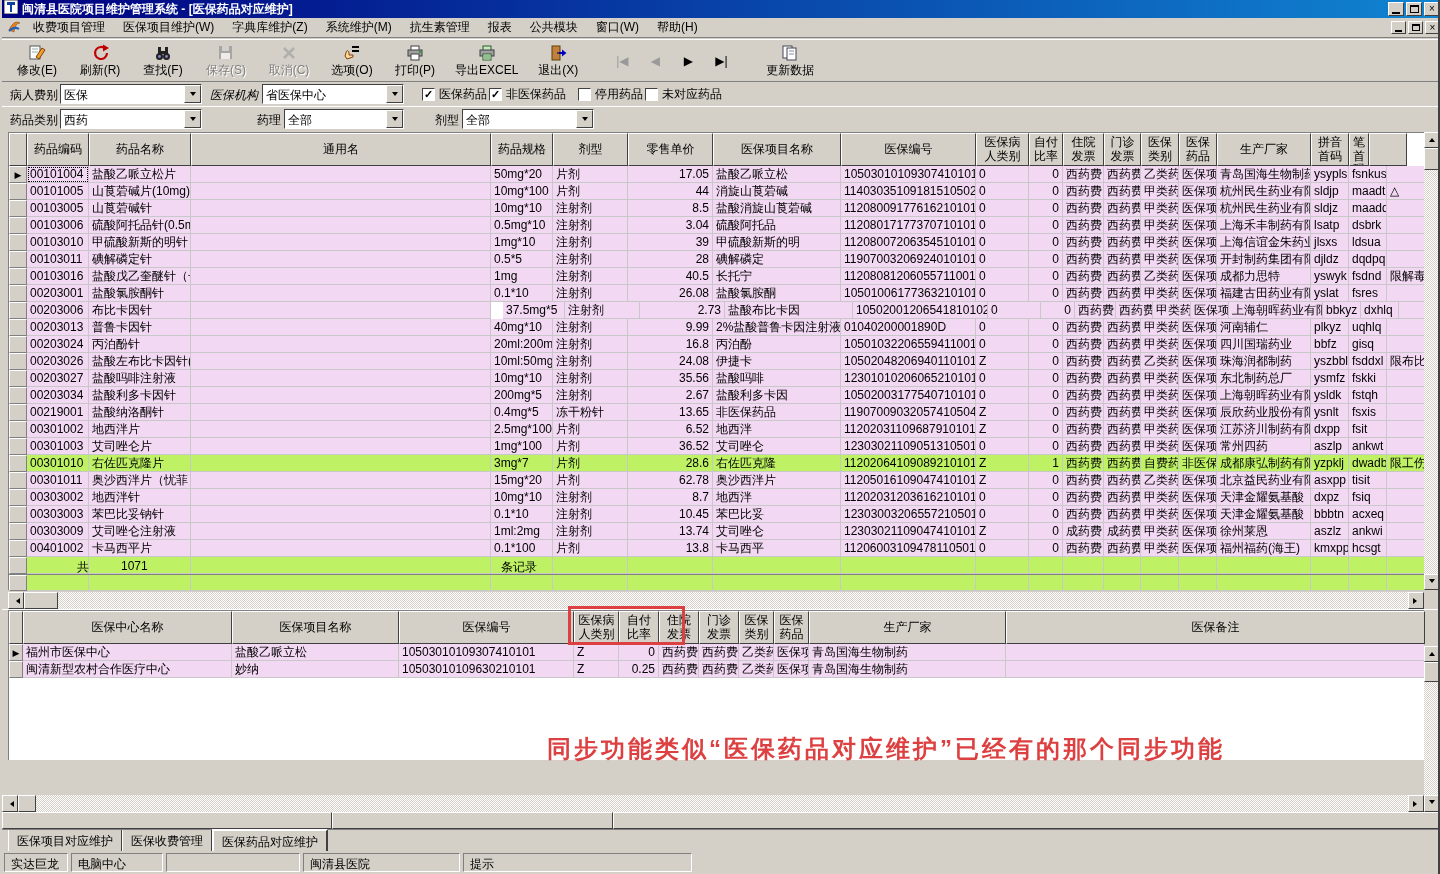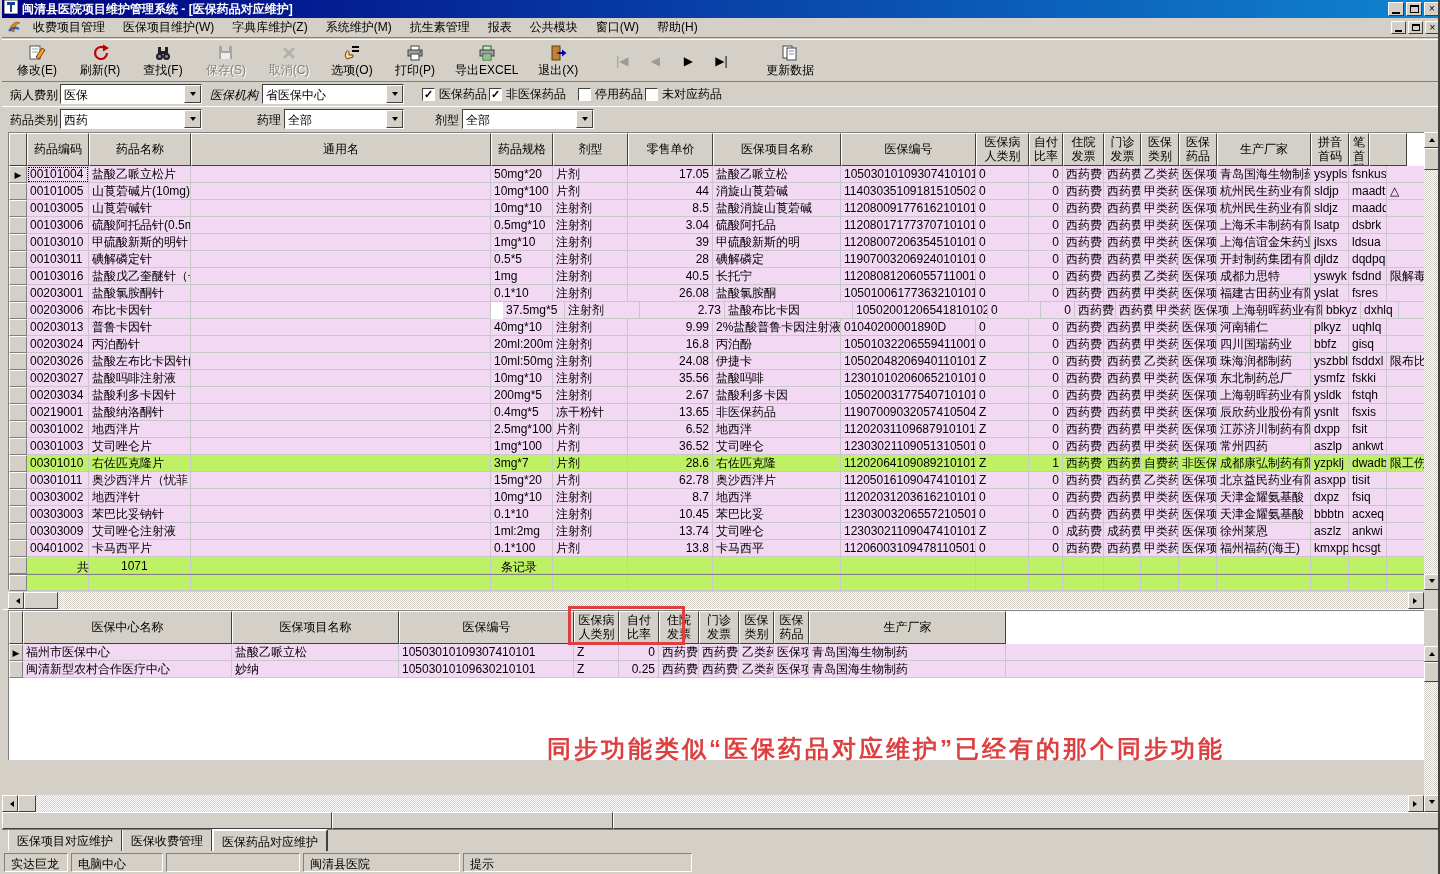--- a/index.html
+++ b/index.html
@@ -917,20 +917,21 @@
         <div class="hcell" style="width: 209px; height: 33px;">医保中心名称</div>
         <div class="hcell" style="width: 167px; height: 33px;">医保项目名称</div>
         <div class="hcell" style="width: 175px; height: 33px;">医保编号</div>
         <div class="hcell" style="width: 45px; height: 33px;">医保病<br>人类别</div>
         <div class="hcell" style="width: 40px; height: 33px;">自付<br>比率</div>
         <div class="hcell" style="width: 40px; height: 33px;">住院<br>发票</div>
         <div class="hcell" style="width: 40px; height: 33px;">门诊<br>发票</div>
         <div class="hcell" style="width: 35px; height: 33px;">医保<br>类别</div>
         <div class="hcell" style="width: 35px; height: 33px;">医保<br>药品</div>
         <div class="hcell" style="width: 197px; height: 33px;">生产厂家</div>
+        <div class="hcell" style="width: 419px; height: 33px;">医保备注</div>
       </div>
     <div id="t2-body">
         <div class="grow rowpink" style="height: 17px;">
           <div class="selcell" style="width: 14px;">▶</div>
           <div class="cell" style="width: 209px;">福州市医保中心</div>
           <div class="cell" style="width: 167px;">盐酸乙哌立松</div>
           <div class="cell" style="width: 175px;">10503010109307410101</div>
           <div class="cell" style="width: 45px;">Z</div>
           <div class="cell num" style="width: 40px;">0</div>
           <div class="cell" style="width: 40px;">西药费</div>

